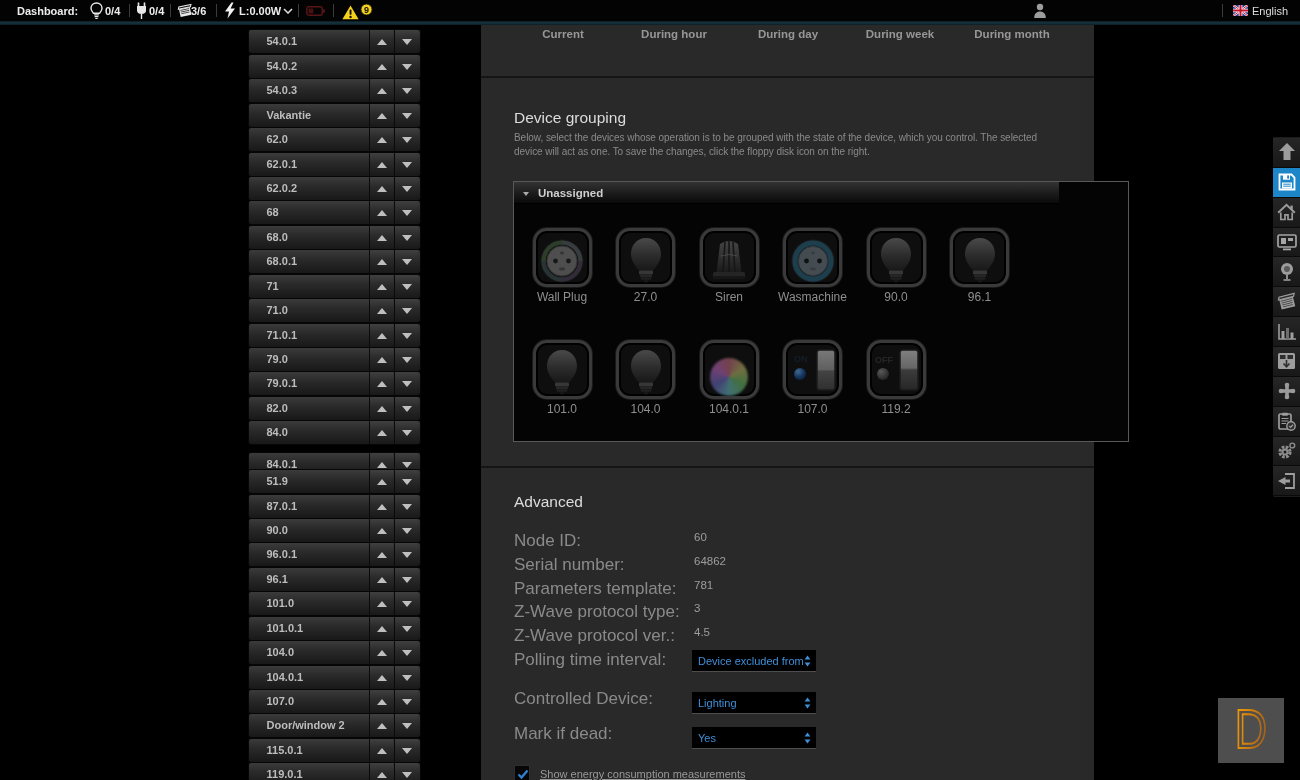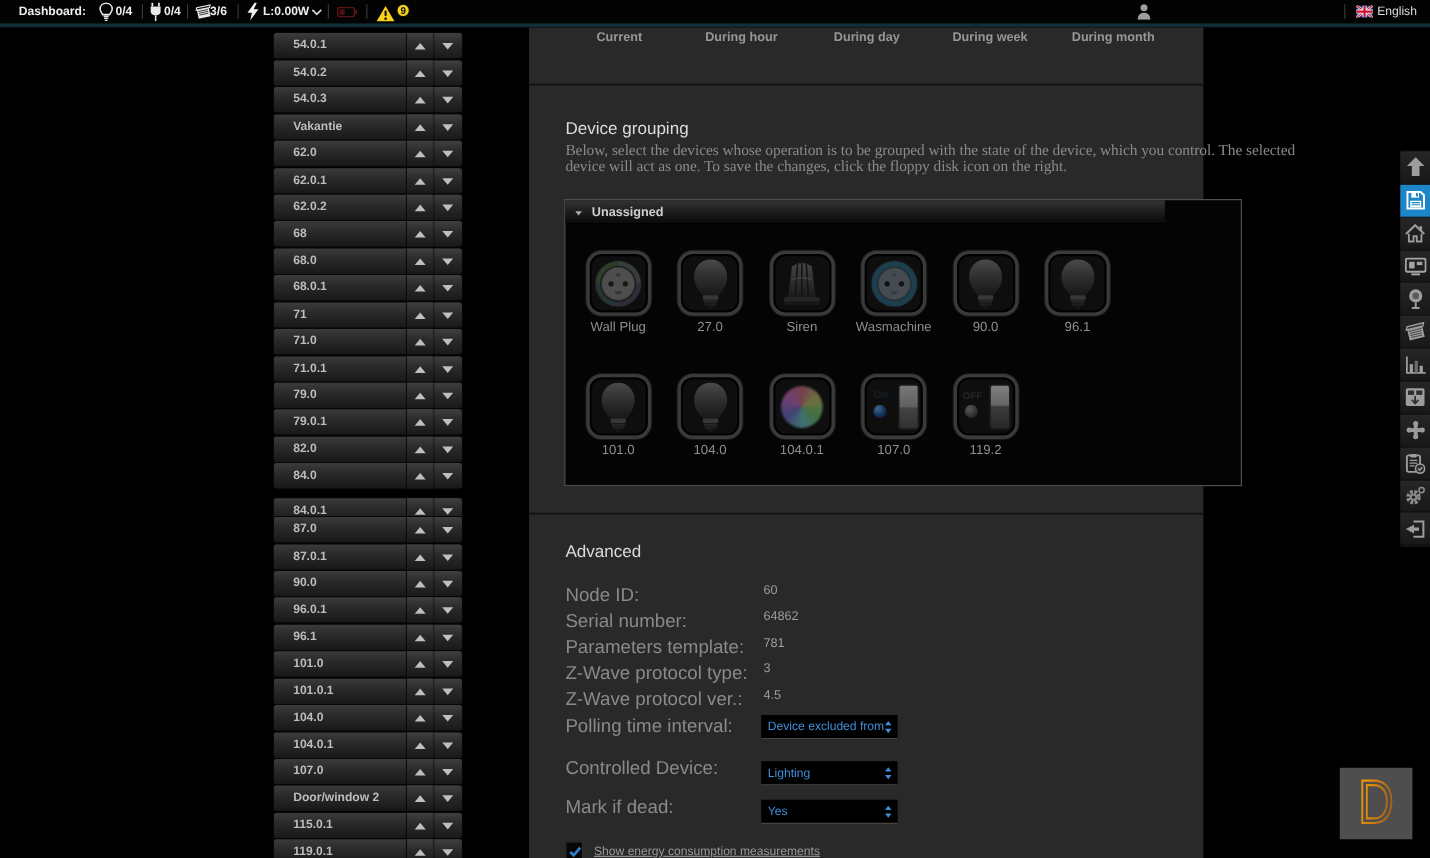--- a/index.html
+++ b/index.html
@@ -27,34 +27,34 @@
   border-left:5px solid transparent; border-right:5px solid transparent; border-bottom:6px solid #bfbfbf; }
 .tri-dn { position:absolute; left:7px; top:9px; width:0; height:0;
   border-left:5px solid transparent; border-right:5px solid transparent; border-top:6px solid #bfbfbf; }
 
 
 #content { position:absolute; left:437px; top:25px; width:613px; height:755px; background:#292929;margin-left:44px; }
 .tab { position:absolute; top:3px; width:120px; text-align:center; font-size:11.5px;
   font-weight:bold; color:#979797; }
 .hline { position:absolute; left:0; width:613px; height:2px; background:#151515; }
 .h1 { position:absolute; left:33px; font-size:15.5px; color:#dcdcdc; }
-.para { position:absolute; left:33px; font-size:14px; letter-spacing:-0.05px; line-height:14.6px; color:#8a8a8a; white-space:nowrap;font-family:Liberation Serif, serif; }
+.para { position:absolute; left:33px; font-size:10px; letter-spacing:-0.05px; line-height:14.6px; color:#8a8a8a; white-space:nowrap; }
 
 
 #panel { position:absolute; left:32px; top:156px; width:616px; height:261px;
   background:#040404; border:1px solid #585858; }
 #phead { position:absolute; left:0; top:0; width:545px; height:22px;
   background:linear-gradient(180deg,#333 0%,#1d1d1d 50%,#0a0a0a 100%); border-bottom:1px solid #000; }
 #phead span { position:absolute; left:24px; top:5px; font-size:11.5px; font-weight:bold; color:#cfcfcf; }
 .pchev { position:absolute; left:9px; top:9.5px; width:0; height:0;
   border-left:3.5px solid transparent; border-right:3.5px solid transparent; border-top:4.5px solid #ababab; }
 .tile { position:absolute; width:59px; height:59px; border-radius:14px; background:#0e0e0e;
   --x:0;
   border:3px solid #3a3a3a; box-shadow:0 0 0 1px #191919, inset 0 0 0 2px #000;
-  display:flex; align-items:center; justify-content:center; overflow:hidden; }
+  display:flex; align-items:flex-end; justify-content:center; overflow:hidden; }
 .tlab { position:absolute; width:84px; text-align:center; font-size:12px; color:#8f8f8f;
   white-space:nowrap; overflow:hidden; }
 .tile svg { filter:brightness(0.72); }
 .tile .wheel { filter:brightness(0.72) blur(0.8px); }
 .wheel { width:38px; height:38px; border-radius:50%;
   background:conic-gradient(#a05a6a,#9a9a5a,#5a9a5a,#5a9aa0,#5a5aa0,#9a5aa0,#a05a6a);
   filter:brightness(0.62) blur(0.8px); }
 
 
 .flab { position:absolute; left:33px; font-size:17px; color:#8a8a8a; height:14px; }
@@ -323,21 +323,21 @@
 <div class="lrow" style="top:453px">
 <span class="lrl">84.0.1</span>
 <span class="lbtn up">
         <i class="tri-up"></i>
       </span>
 <span class="lbtn dn">
         <i class="tri-dn"></i>
       </span>
 </div>
 <div class="lrow" style="top:470.1px">
-<span class="lrl">87.0</span>
+<span class="lrl">51.9</span>
 <span class="lbtn up">
         <i class="tri-up"></i>
       </span>
 <span class="lbtn dn">
         <i class="tri-dn"></i>
       </span>
 </div>
 <div class="lrow" style="top:494.6px">
 <span class="lrl">87.0.1</span>
 <span class="lbtn up">

